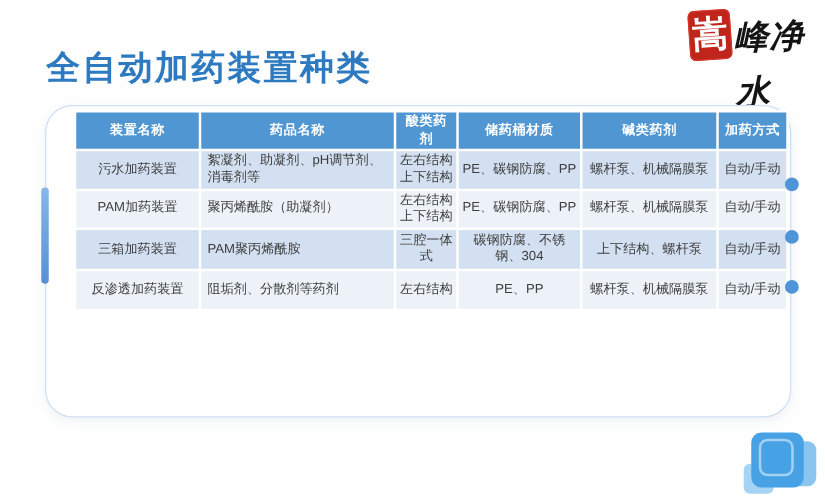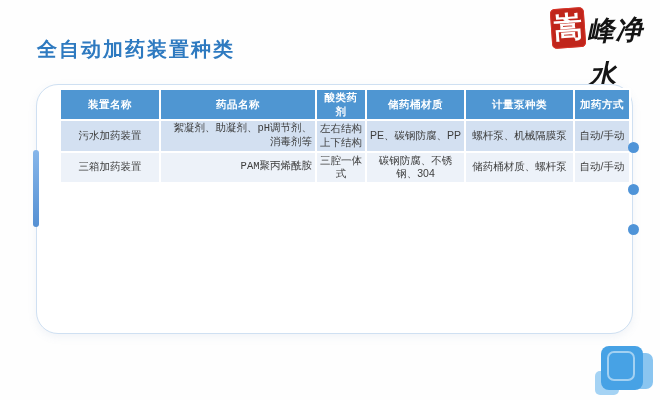--- a/index.html
+++ b/index.html
@@ -7,21 +7,21 @@
   body {
     font-family:"Liberation Sans","DejaVu Sans",sans-serif;
     background:#ffffff;
     overflow:hidden;
   }
   .page {
     position:relative; width:660px; height:400px; background:#fefefe; overflow:hidden;
   }
   .page-title {
     position:absolute; left:37px; top:36px;
-    font-size:20px; font-weight:bold; color:#2e7ac0; letter-spacing:2px;
+    font-size:27px; font-weight:bold; color:#2e7ac0; letter-spacing:2px;
   }
   
   .logo { position:absolute; top:8px; left:551px; display:flex; align-items:flex-start; }
   .seal {
     width:40px; height:40px; background:#c0251b; border-radius:5px;
     transform:rotate(-4deg);
     color:#ffffff; font-family:"DejaVu Serif","Liberation Serif",serif;
     font-weight:bold; font-size:29px;
     display:flex; align-items:center; justify-content:center;
     box-shadow:0 0 0 1px #d8352a inset;
@@ -56,21 +56,21 @@
   }
   table.dosing tbody tr:nth-child(odd)  td { background:#d3e0f1; }
   table.dosing tbody tr:nth-child(even) td { background:#edf2f9; }
   table.dosing tbody tr:nth-child(1){ height:30px; }
   table.dosing tbody tr:nth-child(2){ height:25px; }
   table.dosing tbody tr:nth-child(3){ height:33px; }
   table.dosing tbody tr:nth-child(4){ height:32px; }
   table.dosing tbody tr:nth-child(5){ height:36px; }
   table.dosing tbody tr:nth-child(6){ height:49px; }
   table.dosing tbody tr:nth-child(7){ height:28px; }
-  table.dosing td:nth-child(2){ text-align:right; padding-left:5px;font-family:Liberation Mono, monospace; }
+  table.dosing td:nth-child(2){ text-align:left; padding-left:5px; }
   
   .left-bar {
     position:absolute; left:33px; top:150px; width:6px; height:77px;
     border-radius:3px; background:linear-gradient(180deg,#87b7ea,#5590d3);
   }
   .edge-dot {
     position:absolute; left:628px; width:11px; height:11px;
     border-radius:50%; background:#4f94d8;
   }
   .edge-dot.d1 { top:142px; } .edge-dot.d2 { top:184px; } .edge-dot.d3 { top:224px; }
@@ -104,40 +104,57 @@
       <col style="width:99px">
         <col style="width:109px">
         <col style="width:56px">
     </colgroup>
     <thead>
       <tr>
         <th>装置名称</th>
         <th>药品名称</th>
         <th>酸类药剂</th>
         <th>储药桶材质</th>
-        <th>计量泵种类</th>
+        <th>碱类药剂</th>
         <th>加药方式</th>
       </tr>
     </thead>
     <tbody>
       <tr>
         <td>污水加药装置</td>
         <td>絮凝剂、助凝剂、pH调节剂、消毒剂等</td>
         <td>左右结构
 上下结构</td>
         <td>PE、碳钢防腐、PP</td>
         <td>螺杆泵、机械隔膜泵</td>
         <td>自动/手动</td>
       </tr>
       <tr>
+        <td>PAM加药装置</td>
+        <td>聚丙烯酰胺（助凝剂）</td>
+        <td>左右结构
+上下结构</td>
+        <td>PE、碳钢防腐、PP</td>
+        <td>螺杆泵、机械隔膜泵</td>
+        <td>自动/手动</td>
+      </tr>
+      <tr>
         <td>三箱加药装置</td>
         <td>PAM聚丙烯酰胺</td>
         <td>三腔一体式</td>
         <td>碳钢防腐、不锈钢、304</td>
-        <td>储药桶材质、螺杆泵</td>
+        <td>上下结构、螺杆泵</td>
+        <td>自动/手动</td>
+      </tr>
+      <tr>
+        <td>反渗透加药装置</td>
+        <td>阻垢剂、分散剂等药剂</td>
+        <td>左右结构</td>
+        <td>PE、PP</td>
+        <td>螺杆泵、机械隔膜泵</td>
         <td>自动/手动</td>
       </tr>
     </tbody>
   </table>
 
   <div class="left-bar"></div>
   <div class="edge-dot d1"></div>
   <div class="edge-dot d2"></div>
   <div class="edge-dot d3"></div>
 

